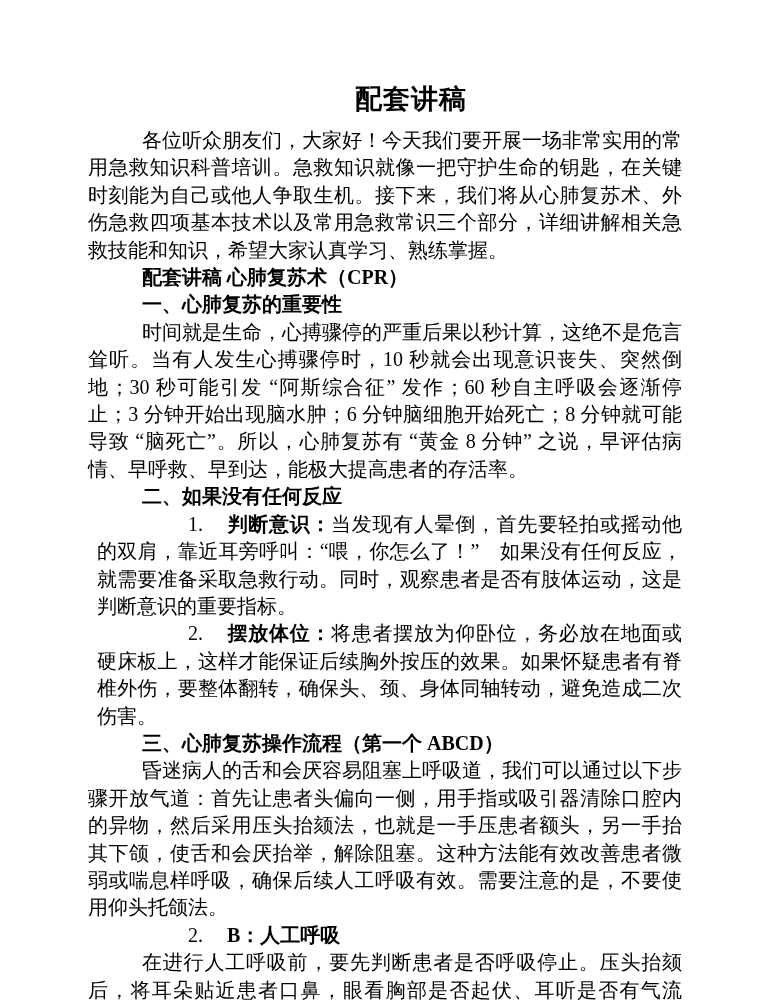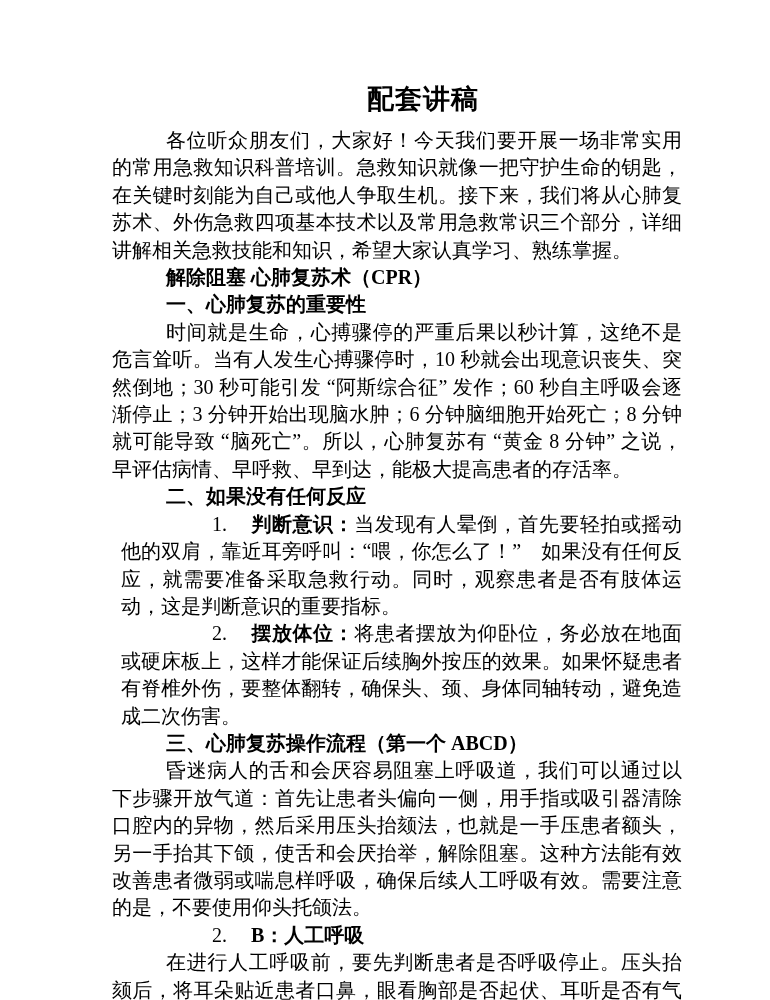--- a/index.html
+++ b/index.html
@@ -5,21 +5,20 @@
   * { margin: 0; padding: 0; box-sizing: border-box; }
   html, body { background: #ffffff; }
   .page {
     position: relative;
     width: 770px;
     height: 1000px;
     background: #ffffff;
     color: #000000;
     font-family: "Liberation Serif", "DejaVu Serif", serif;
     overflow: hidden;
-    padding-left: 24px;
   }
   .doc-title {
     padding-top: 78px;
     font-size: 27px;
     line-height: 42px;
     font-weight: bold;
     text-align: center;
     text-indent: 52px;
     letter-spacing: 1px;
   }
@@ -50,21 +49,21 @@
 <body>
 
 <div class="page">
 
   <h1 class="doc-title">配套讲稿</h1>
 
   <div class="doc-body">
 
     <p class="para">各位听众朋友们，大家好！今天我们要开展一场非常实用的常用急救知识科普培训。急救知识就像一把守护生命的钥匙，在关键时刻能为自己或他人争取生机。接下来，我们将从心肺复苏术、外伤急救四项基本技术以及常用急救常识三个部分，详细讲解相关急救技能和知识，希望大家认真学习、熟练掌握。</p>
 
-    <p class="h">解除阻塞 心肺复苏术（CPR）</p>
+    <p class="h">配套讲稿 心肺复苏术（CPR）</p>
 
     <p class="h">一、心肺复苏的重要性</p>
 
     <p class="para">时间就是生命，心搏骤停的严重后果以秒计算，这绝不是危言耸听。当有人发生心搏骤停时，10 秒就会出现意识丧失、突然倒地；30 秒可能引发 “阿斯综合征” 发作；60 秒自主呼吸会逐渐停止；3 分钟开始出现脑水肿；6 分钟脑细胞开始死亡；8 分钟就可能导致 “脑死亡”。所以，心肺复苏有 “黄金 8 分钟” 之说，早评估病情、早呼救、早到达，能极大提高患者的存活率。</p>
 
     <p class="h">二、如果没有任何反应</p>
 
     <p class="li"><span class="num">1.</span><span class="tab"></span><b class="label">判断意识：</b><span class="text">当发现有人晕倒，首先要轻拍或摇动他的双肩，靠近耳旁呼叫：“喂，你怎么了！”　如果没有任何反应，就需要准备采取急救行动。同时，观察患者是否有肢体运动，这是判断意识的重要指标。</span></p>
 
     <p class="li"><span class="num">2.</span><span class="tab"></span><b class="label">摆放体位：</b><span class="text">将患者摆放为仰卧位，务必放在地面或硬床板上，这样才能保证后续胸外按压的效果。如果怀疑患者有脊椎外伤，要整体翻转，确保头、颈、身体同轴转动，避免造成二次伤害。</span></p>

